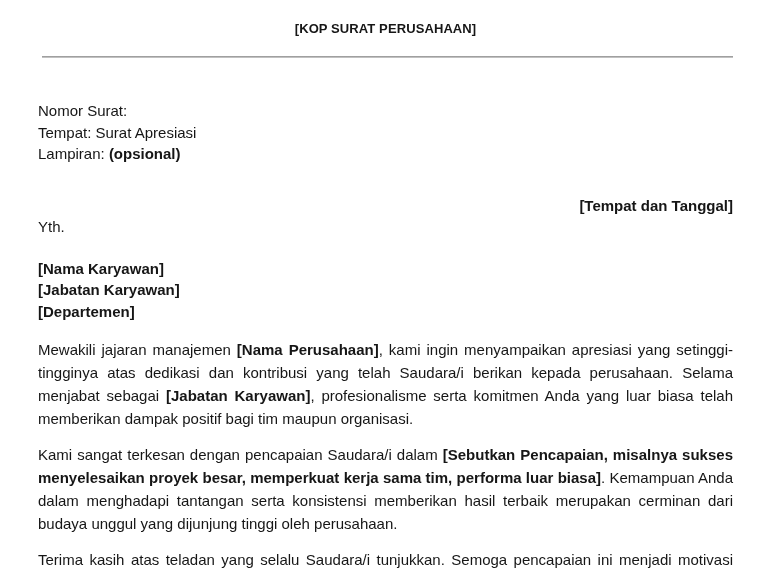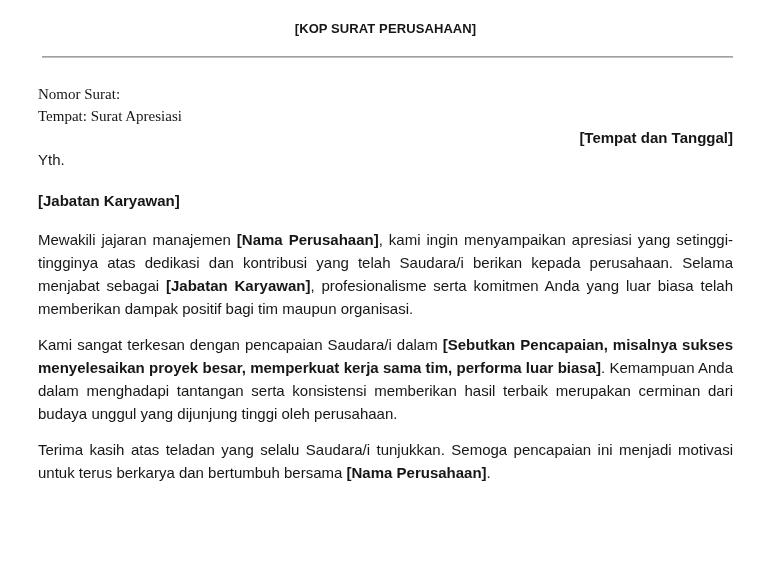--- a/index.html
+++ b/index.html
@@ -31,29 +31,29 @@
     letter-spacing: 0.1px;
     margin: 4px 0 0 0;
   }
   .rule {
     border: none;
     height: 2px;
     margin: 16px 0 0 4px;
     background: linear-gradient(to bottom, #8f8f8f, #d2d2d2);
   }
   .meta {
-    margin-top: 26px;
+    margin-top: 42px;
     line-height: 21.5px;
-    font-family: Liberation Serif, serif;
   }
   .meta .line { white-space: pre-wrap; }
   .place-date {
     text-align: right;
     font-weight: 700;
     line-height: 21.5px;
+    margin-top: 30px;
   }
   .salutation {
     line-height: 21.5px;
   }
   .recipient {
     margin-top: 20px;
     line-height: 21.5px;
     font-weight: 700;
   }
   .letter-body p {
@@ -71,28 +71,31 @@
 
 <div class="page">
 
   <div class="letterhead-title">[KOP SURAT PERUSAHAAN]</div>
 
   <hr class="rule">
 
   <div class="meta">
     <div class="line">Nomor Surat:</div>
     <div class="line">Tempat: Surat Apresiasi</div>
+    <div class="line"><span>Lampiran: </span><span class="b">(opsional)</span></div>
   </div>
 
   <div class="place-date">[Tempat dan Tanggal]</div>
 
   <div class="salutation">Yth.</div>
 
   <div class="recipient">
+    <div>[Nama Karyawan]</div>
     <div>[Jabatan Karyawan]</div>
+    <div>[Departemen]</div>
   </div>
 
   <div class="letter-body">
       <p><span>Mewakili jajaran manajemen </span><span class="b">[Nama Perusahaan]</span><span>, kami ingin menyampaikan apresiasi yang setinggi-tingginya atas dedikasi dan kontribusi yang telah Saudara/i berikan kepada perusahaan. Selama menjabat sebagai </span><span class="b">[Jabatan Karyawan]</span><span>, profesionalisme serta komitmen Anda yang luar biasa telah memberikan dampak positif bagi tim maupun organisasi.</span></p>
       <p><span>Kami sangat terkesan dengan pencapaian Saudara/i dalam </span><span class="b">[Sebutkan Pencapaian, misalnya sukses menyelesaikan proyek besar, memperkuat kerja sama tim, performa luar biasa]</span><span>. Kemampuan Anda dalam menghadapi tantangan serta konsistensi memberikan hasil terbaik merupakan cerminan dari budaya unggul yang dijunjung tinggi oleh perusahaan.</span></p>
       <p><span>Terima kasih atas teladan yang selalu Saudara/i tunjukkan. Semoga pencapaian ini menjadi motivasi untuk terus berkarya dan bertumbuh bersama </span><span class="b">[Nama Perusahaan]</span><span>.</span></p>
     </div>
 
 </div>
 

